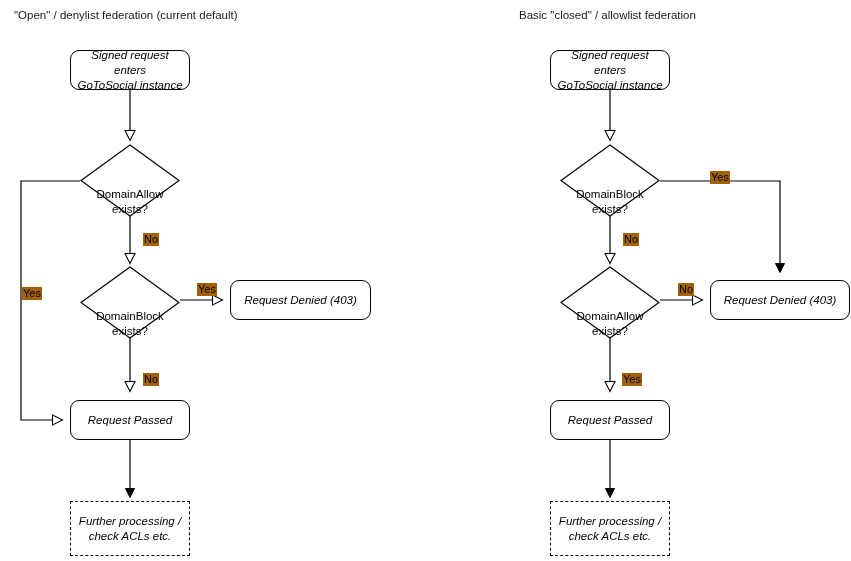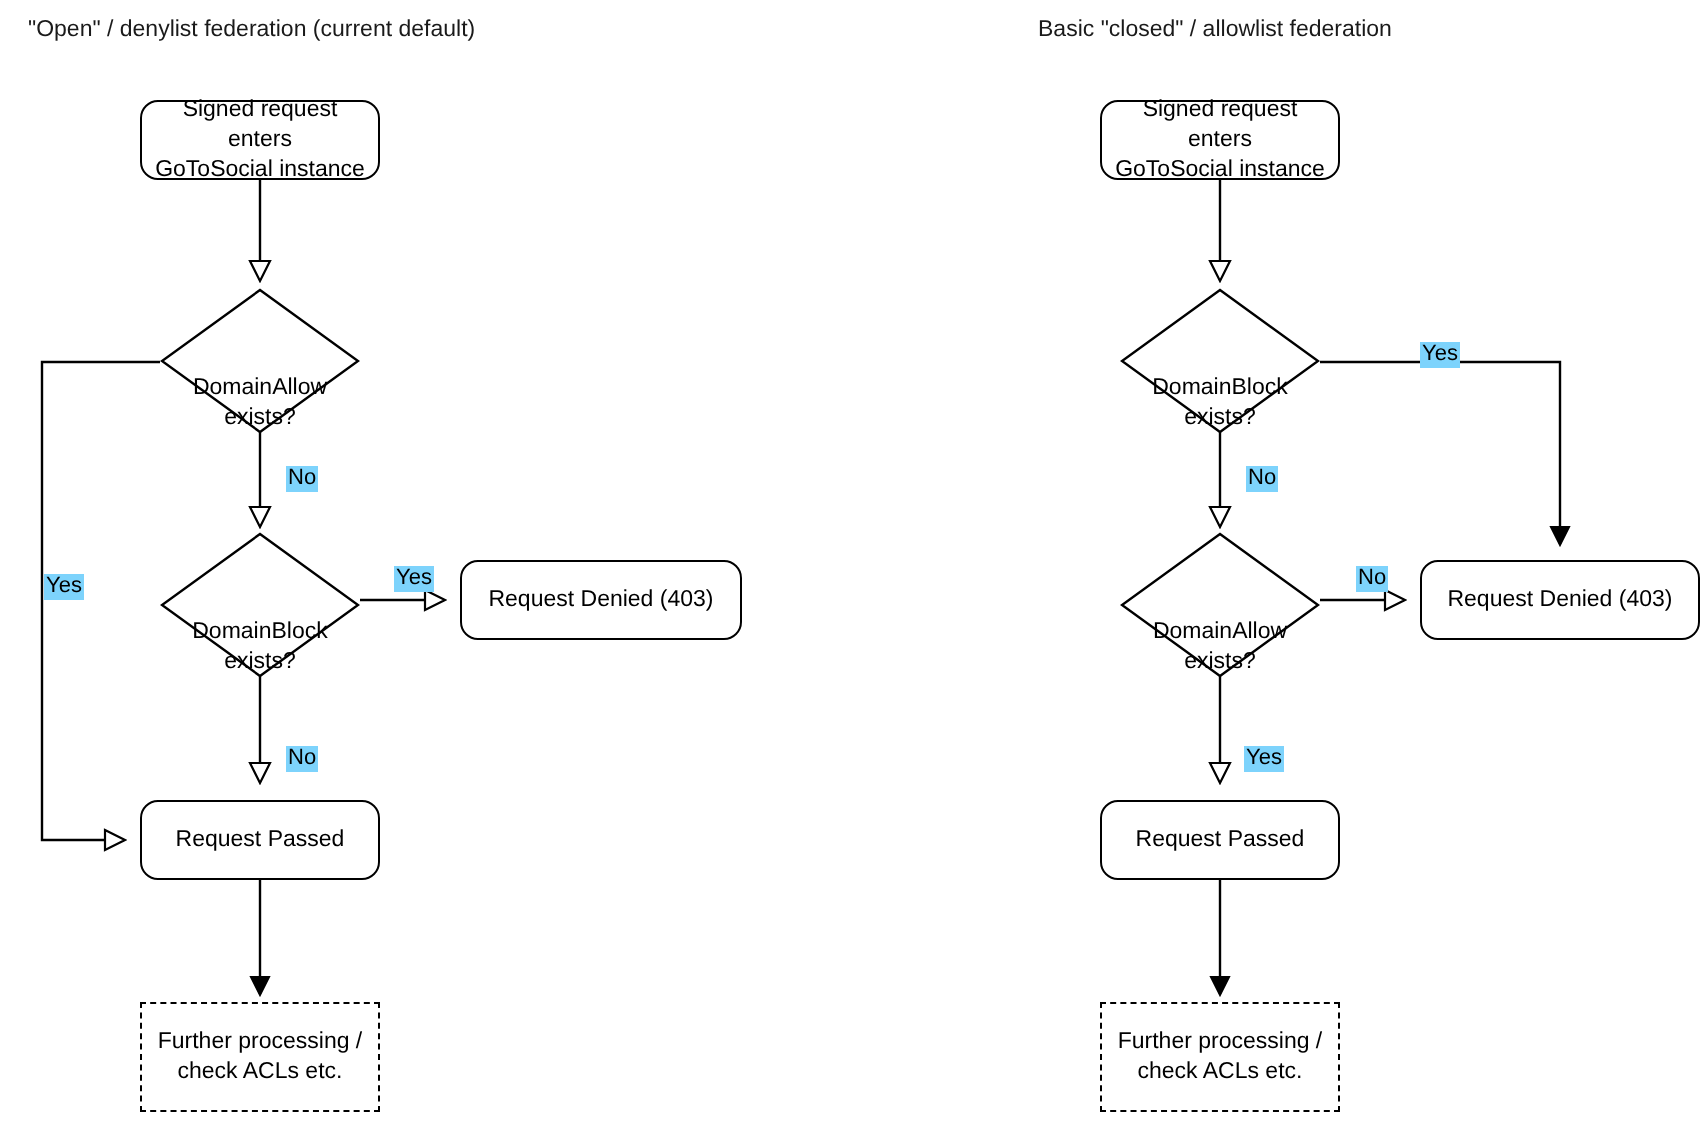--- a/index.html
+++ b/index.html
@@ -41,20 +41,21 @@
     position: absolute;
     box-sizing: border-box;
     display: flex;
     align-items: center;
     justify-content: center;
     text-align: center;
     font-size: 11.5px;
     line-height: 15px;
     color: #000000;
     background: #ffffff;
+    font-style: italic;
   }
   .node.rounded {
     border: 1.2px solid #000000;
     border-radius: 9px;
   }
   .node.dashed {
     border: 1.4px dashed #000000;
     border-radius: 0;
     justify-content: center;
   }
@@ -81,21 +82,21 @@
     line-height: 15px;
     text-align: center;
     white-space: pre-line;
     color: #000000;
   }
   .edge-label {
     position: absolute;
     font-size: 11px;
     line-height: 13px;
     color: #000000;
-    background: #7dd3fc;
+    background: #a16207;
     padding: 0 1px;
     white-space: nowrap;
   }
 </style>
 </head>
 <body>
 
 <div class="canvas">
 
   <svg class="edges" viewBox="0 0 851 561">

